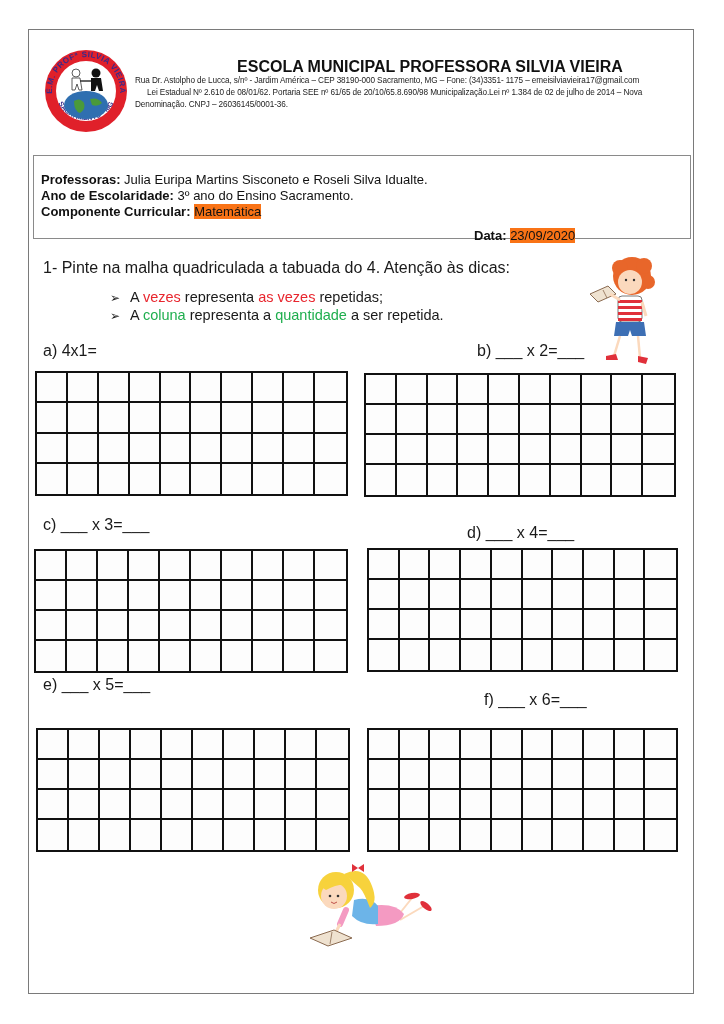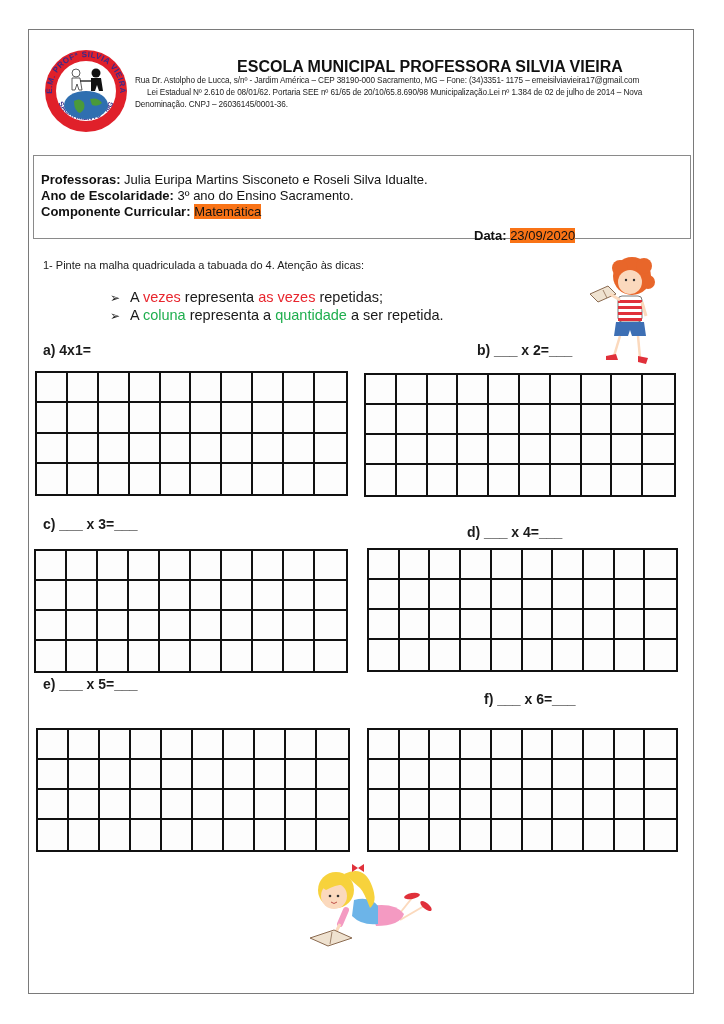--- a/index.html
+++ b/index.html
@@ -6,26 +6,26 @@
     body { width: 724px; height: 1024px; position: relative; overflow: hidden; font-family: "Liberation Sans", sans-serif; color: #1a1a1a; }
     .page-border { position: absolute; left: 28px; top: 29px; width: 666px; height: 965px; border: 1px solid #7a7a7a; box-sizing: border-box; }
     .logo { position: absolute; left: 40px; top: 47px; width: 92px; height: 88px; }
     .header-title { position: absolute; left: 145px; top: 58px; width: 540px; text-align: center; font-family: "Liberation Sans", sans-serif; font-weight: bold; font-size: 16px; color: #111; padding-left: 0; }
     .header-title span { display: inline-block; margin-left: 30px; }
     .header-line { position: absolute; left: 135px; font-size: 8.2px; color: #222; white-space: nowrap; letter-spacing: -0.1px; }
     .info-box { position: absolute; left: 33px; top: 155px; width: 658px; height: 84px; border: 1px solid #8a8a8a; box-sizing: border-box; }
     .info-line { position: absolute; left: 41px; font-size: 13px; white-space: nowrap; color: #111; }
     .info-line b { font-weight: bold; }
     .hl { background: #f97316; }
-    .q-title { position: absolute; left: 43px; top: 259px; font-size: 11px; white-space: nowrap; }
+    .q-title { position: absolute; left: 43px; top: 259px; font-size: 16px; white-space: nowrap; }
     .tip { position: absolute; left: 110px; font-size: 14.5px; white-space: nowrap; }
     .tip .arrow { display: inline-block; width: 20px; font-size: 12px; }
     .red { color: #e8262e; }
     .green { color: #1fae4e; }
-    .ex-label { position: absolute; font-size: 14px; white-space: nowrap; font-weight: bold; }
+    .ex-label { position: absolute; font-size: 16px; white-space: nowrap; }
     .grid { position: absolute; border: 2.5px solid #111; box-sizing: border-box; display: grid; grid-template-columns: repeat(10, 1fr); grid-template-rows: repeat(4, 1fr); background: #fdfdfd; }
     .grid .cell { border-right: 2.5px solid #111; border-bottom: 2.5px solid #111; box-sizing: border-box; }
     .grid .cell.last-col { border-right: none; }
     .grid .cell.last-row { border-bottom: none; }
     .boy { position: absolute; left: 580px; top: 254px; width: 92px; height: 112px; }
     .girl { position: absolute; left: 300px; top: 858px; width: 140px; height: 92px; }
   </style>
 </head>
 <body>
 

